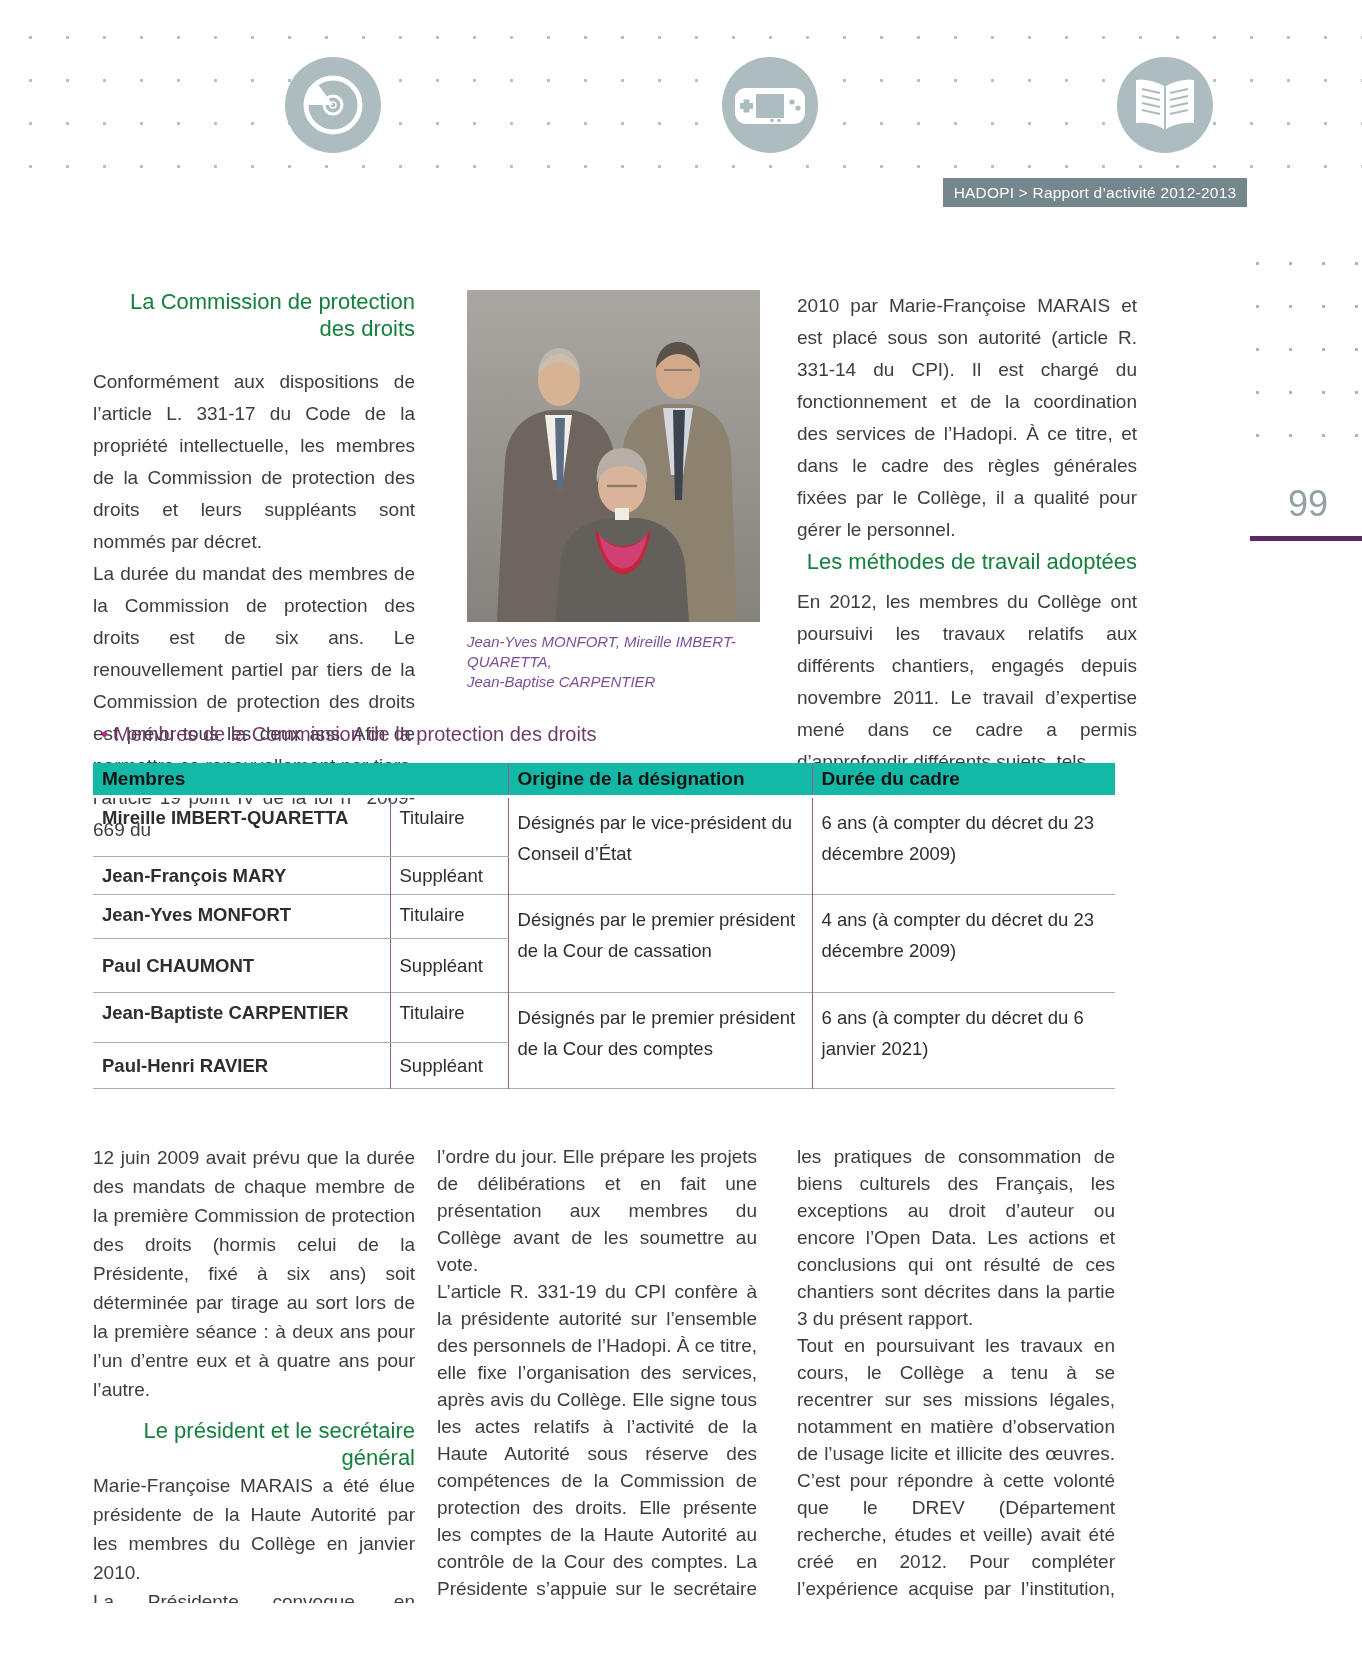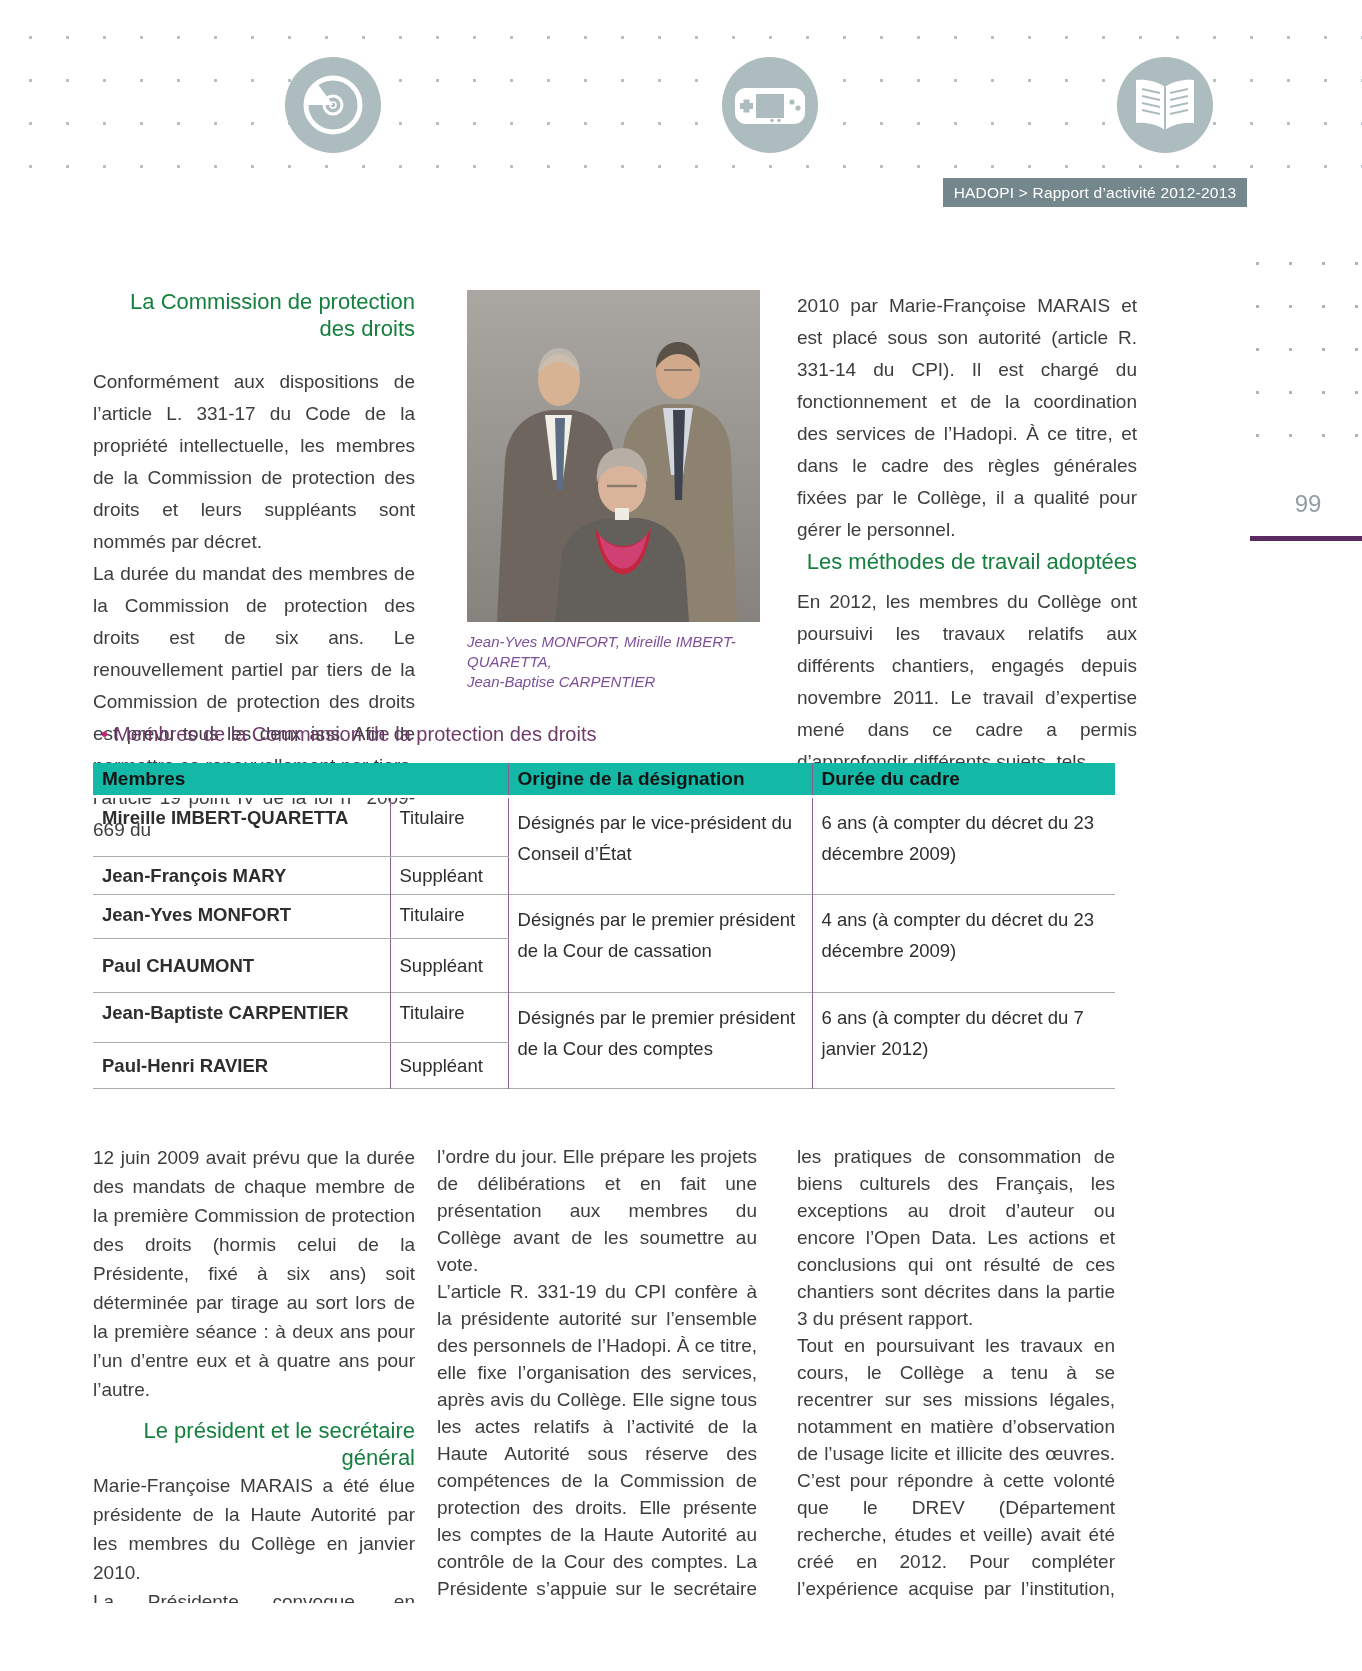--- a/index.html
+++ b/index.html
@@ -17,21 +17,21 @@
   
   .badge{position:absolute;left:943px;top:178px;width:304px;height:29px;background:#73878c;
     color:#fff;font-size:15.5px;display:flex;align-items:center;justify-content:center;
     letter-spacing:.2px;}
 
   
   .side-dots{position:absolute;left:1233px;top:236px;width:128px;height:240px;
     background-image:radial-gradient(circle,#aab4b7 1.4px,transparent 1.6px);
     background-size:33px 43px;background-position:8px 6px;}
   .page-num{position:absolute;left:1277px;top:484px;width:62px;text-align:center;
-    font-size:24px;line-height:40px;color:#93a1a4;}
+    font-size:36px;line-height:40px;color:#93a1a4;}
   .purple-rule{position:absolute;left:1250px;top:536px;width:112px;height:5px;background:#5c2a62;}
 
   
   .h-pink{color:#15803d;font-size:22px;line-height:27px;font-weight:normal;margin:0;text-align:right;}
   .body-txt{font-size:19px;line-height:32px;text-align:justify;margin:0;}
   .col1{position:absolute;left:93px;top:288px;width:322px;}
   .col1 .body-txt{margin-top:24px;}
   .col1 .body-txt + .body-txt{margin-top:0;}
   .col3{position:absolute;left:797px;top:290px;width:340px;}
   .col3 .h-pink{margin-top:3px;white-space:nowrap;}
@@ -211,21 +211,21 @@
           <td class="desc vline" rowspan="2">4 ans (à compter du décret du 23 décembre 2009)</td>
         </tr>
         <tr class="r-sup" style="height:54px">
           <td class="name">Paul CHAUMONT</td>
           <td class="role vline">Suppléant</td>
         </tr>
         <tr class="r-tit sep" style="height:50px">
           <td class="name">Jean-Baptiste CARPENTIER</td>
           <td class="role vline">Titulaire</td>
           <td class="desc vline" rowspan="2">Désignés par le premier président de la Cour des comptes</td>
-          <td class="desc vline" rowspan="2">6 ans (à compter du décret du 7 janvier 2012)</td>
+          <td class="desc vline" rowspan="2">6 ans (à compter du décret du 6 janvier 2021)</td>
         </tr>
         <tr class="r-sup" style="height:46px">
           <td class="name">Paul-Henri RAVIER</td>
           <td class="role vline">Suppléant</td>
         </tr>
       </tbody>
     </table>
   </div>
 
   <div class="bottom">

